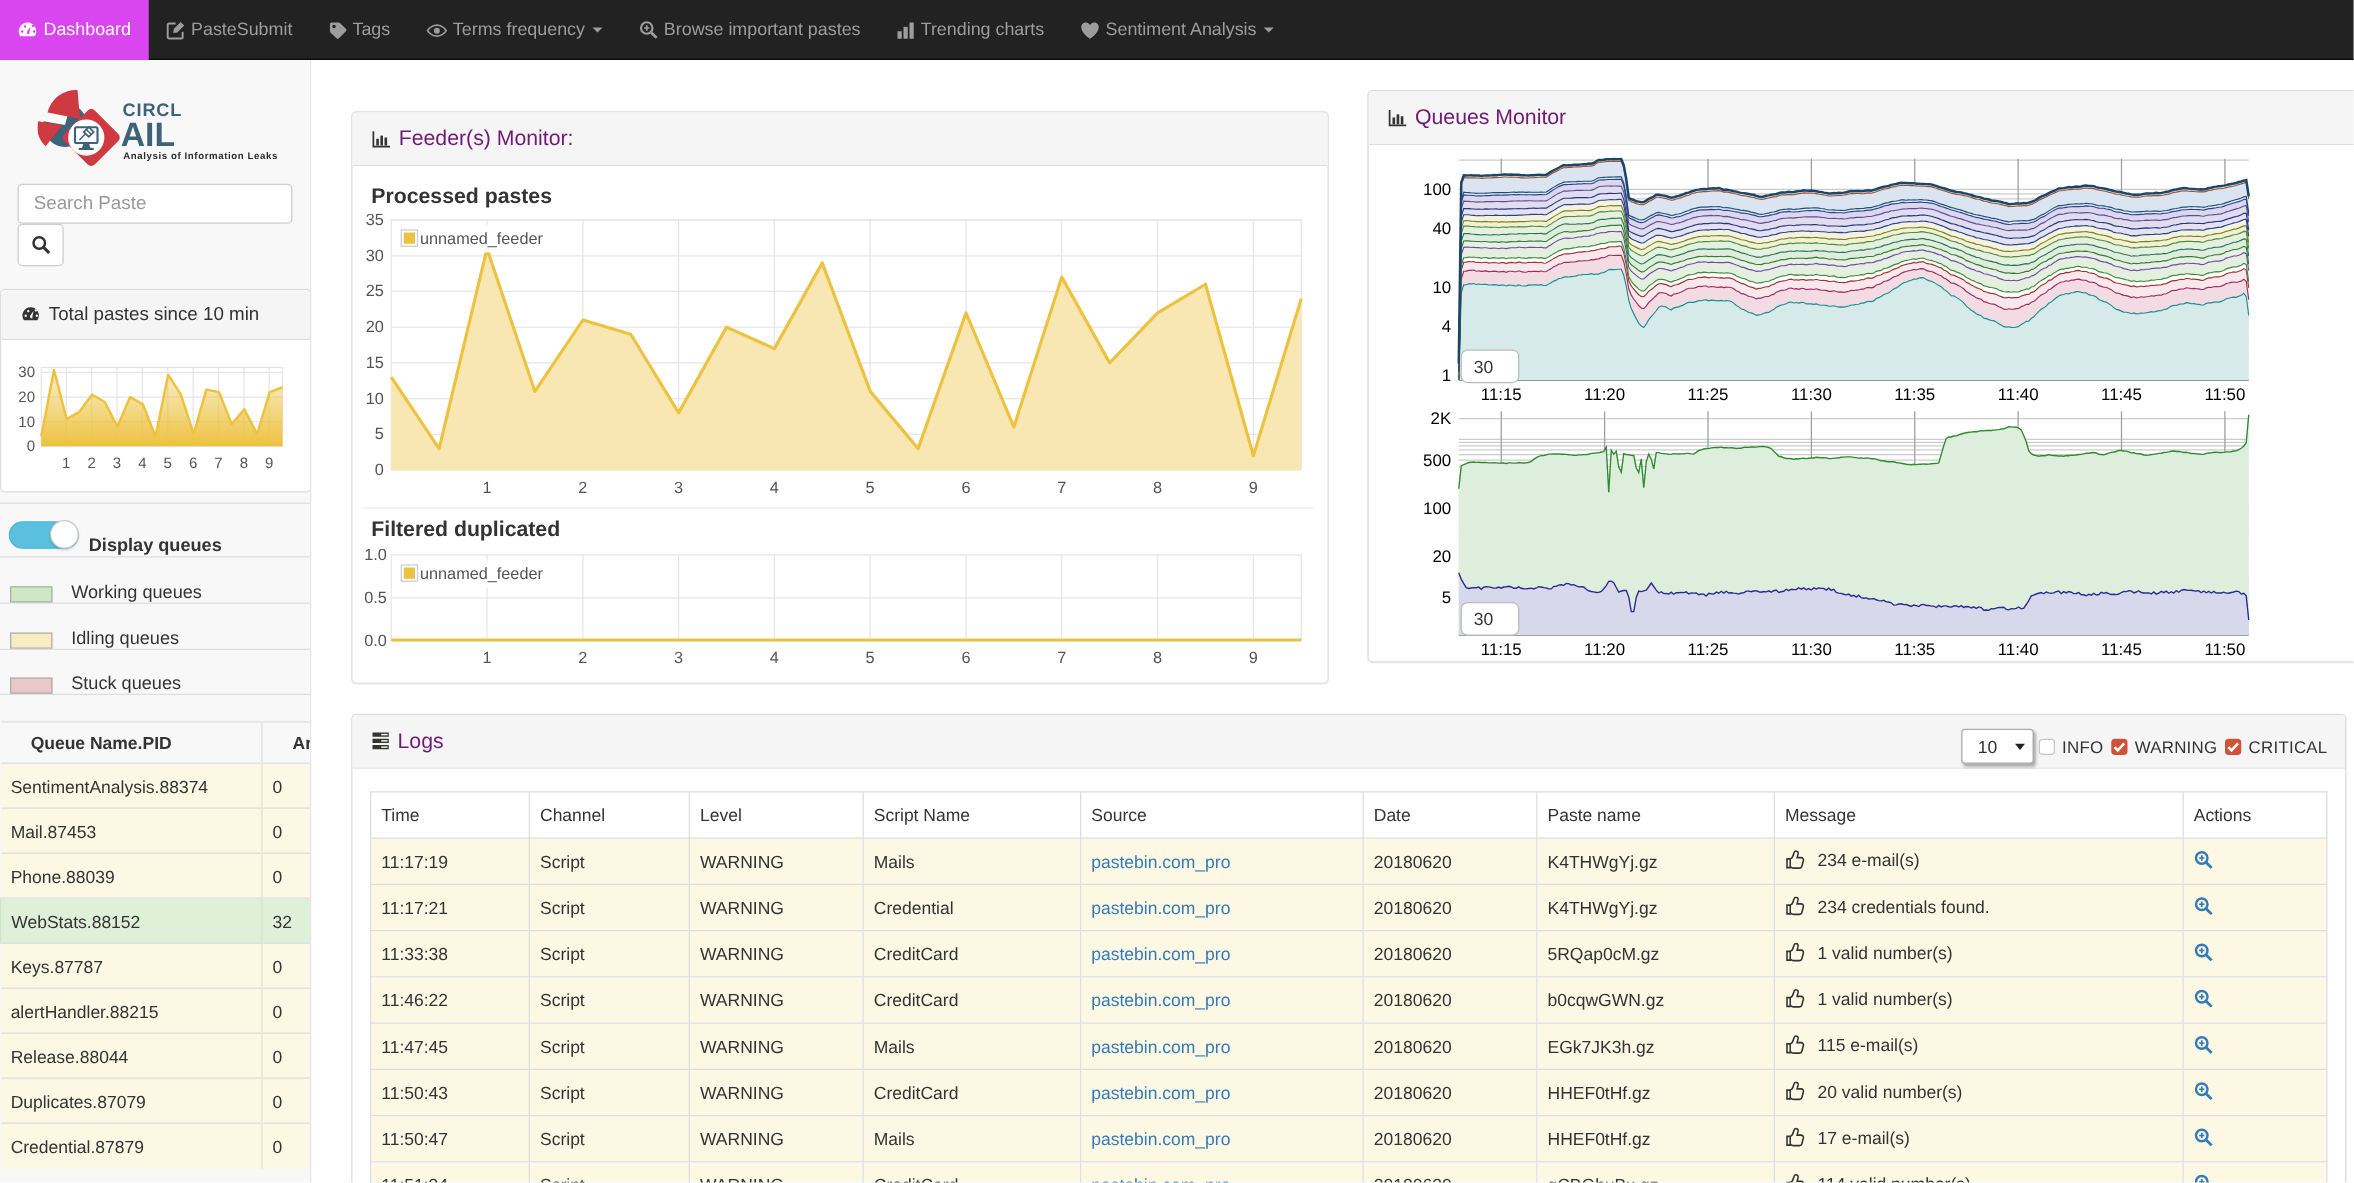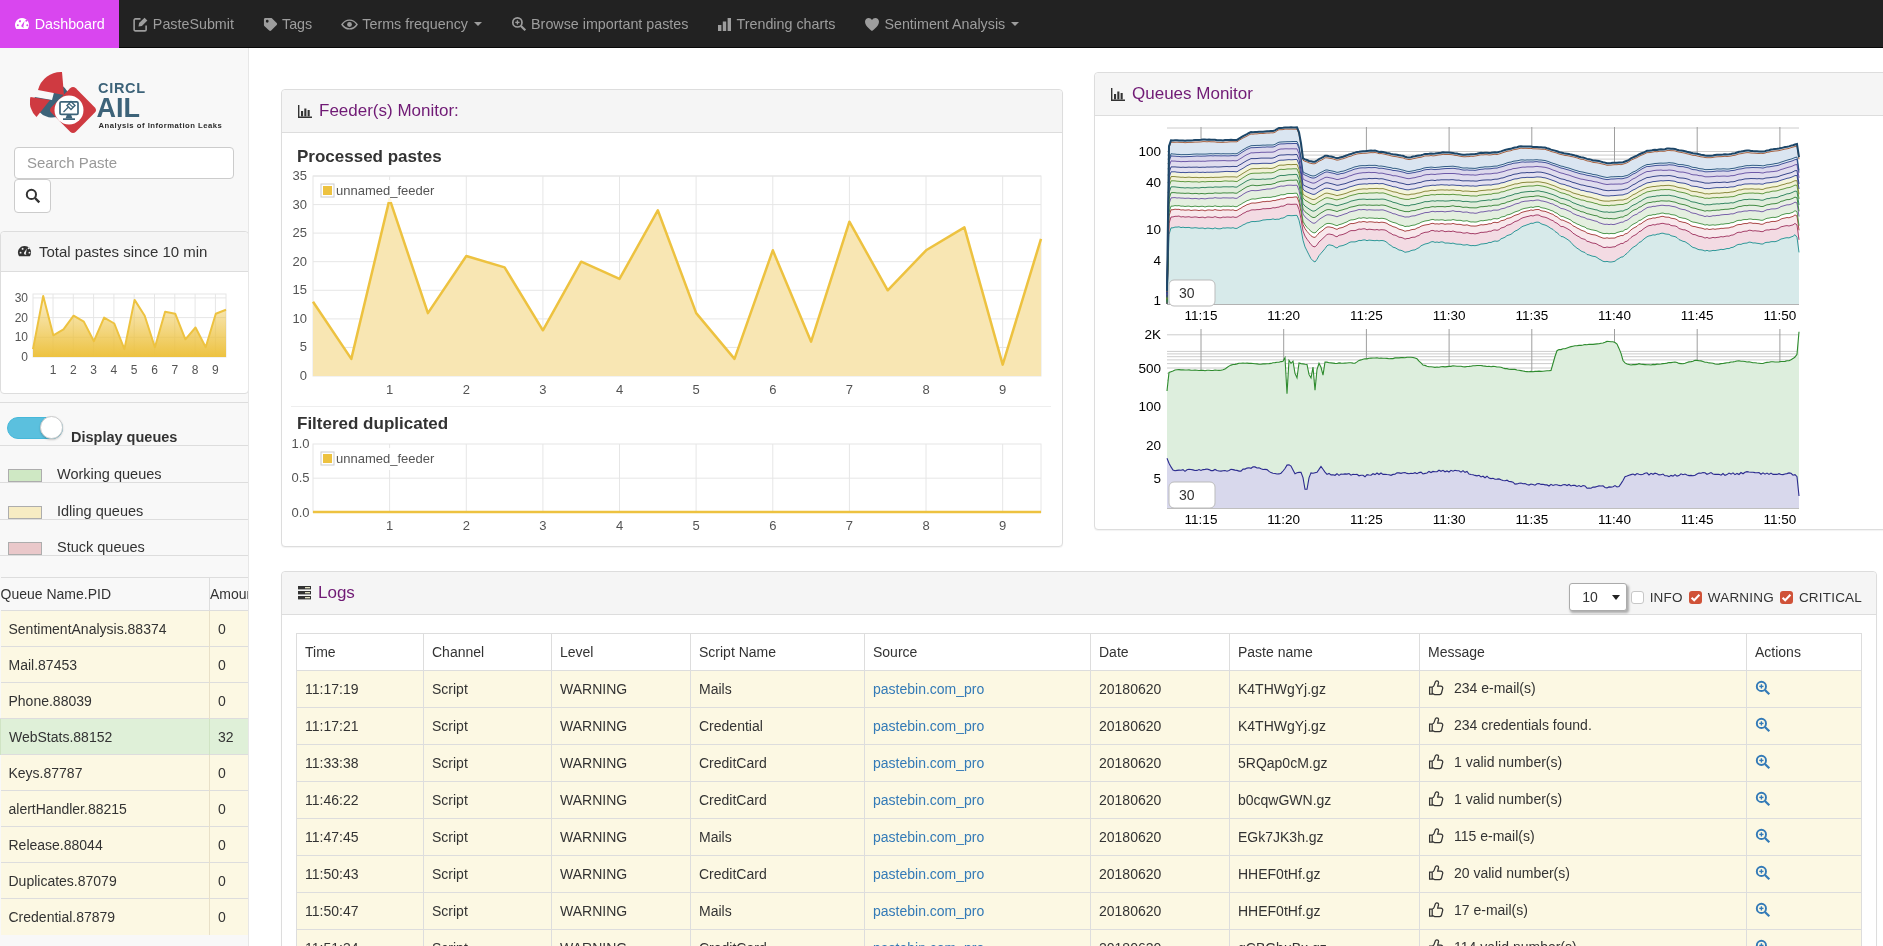--- a/index.html
+++ b/index.html
@@ -14,21 +14,21 @@
 
 .sidebar{position:absolute;left:0;top:48px;width:249px;height:898px;background:#f8f8f8;border-right:1px solid #e7e7e7;overflow:hidden}
 .srch{position:absolute;left:14px;top:99px;width:220px;height:32px;border:1px solid #ccc;border-radius:4px;background:#fff;color:#999;font-size:15px;line-height:30px;padding-left:12px}
 .sbtn{position:absolute;left:14px;top:131px;width:37px;height:34px;border:1px solid #ccc;border-radius:4px;background:#fff;display:flex;align-items:center;justify-content:center}
 .spanel{position:absolute;left:0px;top:183px;width:249px;height:163px;background:#fff;border:1px solid #ddd;border-radius:4px}
 .spanel .hd{height:40px;background:#f5f5f5;border-bottom:1px solid #ddd;border-radius:4px 4px 0 0;display:flex;align-items:center;padding-left:16px;font-size:15px;color:#333}
 .lst{position:absolute;left:0;width:249px;border-top:1px solid #ddd;display:flex;align-items:flex-end}
 .swatch{width:34px;height:13px;border:1px solid #adadad;margin-left:8px}
 .qtbl{position:absolute;left:0;top:529px;width:262px;font-size:14px;color:#333;border-collapse:collapse;table-layout:fixed}
 .qtbl th,.qtbl td{border-top:1px solid #ddd;padding:8px;text-align:left;font-weight:normal;height:36px}
-.qtbl th{font-weight:normal;height:33px;padding:7px 0;border-left:1px solid #ddd}
+.qtbl th{font-weight:bold;height:33px;padding:7px 24px;border-left:1px solid #ddd}
 .qtbl th:first-child,.qtbl td:first-child{border-left:none}
 .qtbl td{background:#fcf8e3;border-left:1px solid #e8e0c8}
 .qtbl tr.ok td{background:#dff0d8;border-left:1px solid #d0e4c4}
 
 .panel{position:absolute;background:#fff;border:1px solid #ddd;border-radius:4px;box-shadow:0 1px 1px rgba(0,0,0,.05)}
 .panel .phd{height:43px;background:#f5f5f5;border-bottom:1px solid #ddd;border-radius:4px 4px 0 0;display:flex;align-items:center;padding-left:15px;font-size:17px;color:#701a75}
 .panel .phd svg{margin-right:6px}
 h3x{display:block;font-size:17px;font-weight:bold;color:#333}
 
 .ltbl{position:absolute;left:14px;top:61px;border-collapse:collapse;font-size:14px;color:#333;table-layout:fixed}

